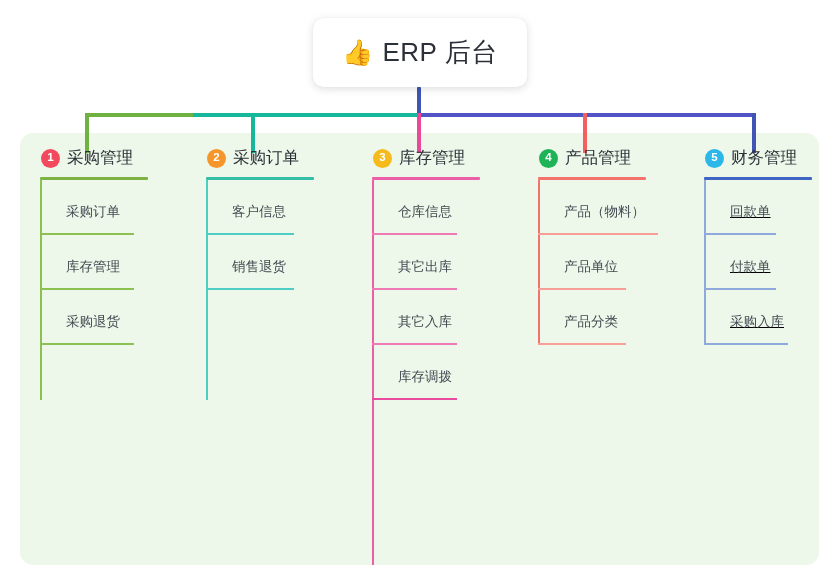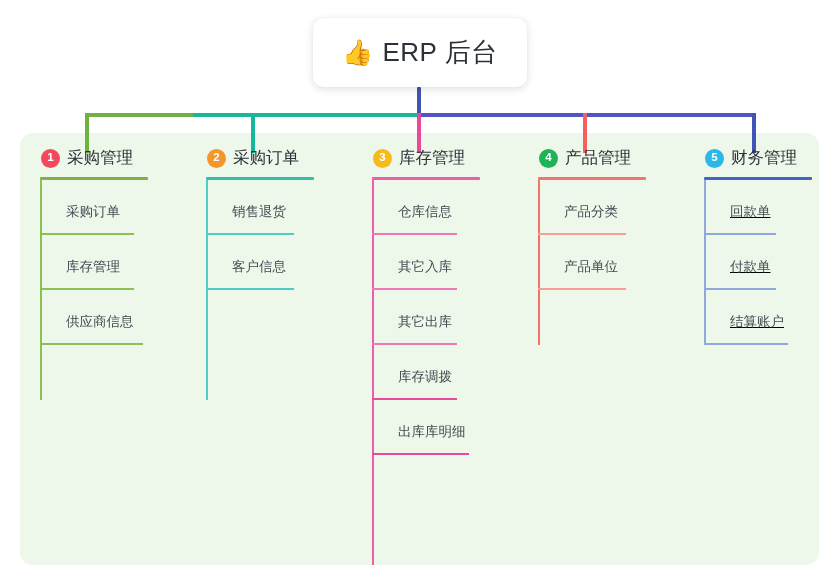--- a/index.html
+++ b/index.html
@@ -129,90 +129,90 @@
       <div class="spine" style="height:220px; background:#8cc152;"></div>
       <div class="item">
         <span class="item-label">采购订单</span>
         <span class="item-rule" style="width:94px; background:#8cc152;"></span>
       </div>
       <div class="item">
         <span class="item-label">库存管理</span>
         <span class="item-rule" style="width:94px; background:#8cc152;"></span>
       </div>
       <div class="item">
-        <span class="item-label">供应商信息</span>
-        <span class="item-rule" style="width:103px; background:#8cc152;"></span>
+        <span class="item-label">采购退货</span>
+        <span class="item-rule" style="width:94px; background:#8cc152;"></span>
       </div>
     </div>
   </div>
 
   <div class="col" style="left:206px; top:145px; width:155px;">
     <div class="col-head">
       <span class="badge" style="background:#f5962b;">2</span>
       <span class="col-title">采购订单</span>
     </div>
     <div class="head-rule" style="width:108px; background:#33bfa8;"></div>
     <div class="col-body" style="height:220px;">
       <div class="spine" style="height:220px; background:#4ecdc4;"></div>
       <div class="item">
+        <span class="item-label">客户信息</span>
+        <span class="item-rule" style="width:88px; background:#4ecdc4;"></span>
+      </div>
+      <div class="item">
         <span class="item-label">销售退货</span>
-        <span class="item-rule" style="width:88px; background:#4ecdc4;"></span>
-      </div>
-      <div class="item">
-        <span class="item-label">客户信息</span>
         <span class="item-rule" style="width:88px; background:#4ecdc4;"></span>
       </div>
     </div>
   </div>
 
   <div class="col" style="left:372px; top:145px; width:155px;">
     <div class="col-head">
       <span class="badge" style="background:#f5bb1d;">3</span>
       <span class="col-title">库存管理</span>
     </div>
     <div class="head-rule" style="width:108px; background:#ec5fa8;"></div>
     <div class="col-body" style="height:340px;">
       <div class="spine" style="height:385px; background:#ec5fa8;"></div>
       <div class="item">
         <span class="item-label">仓库信息</span>
         <span class="item-rule" style="width:85px; background:#ee79b4;"></span>
       </div>
       <div class="item">
+        <span class="item-label">其它出库</span>
+        <span class="item-rule" style="width:85px; background:#ee79b4;"></span>
+      </div>
+      <div class="item">
         <span class="item-label">其它入库</span>
         <span class="item-rule" style="width:85px; background:#ee79b4;"></span>
       </div>
       <div class="item">
-        <span class="item-label">其它出库</span>
-        <span class="item-rule" style="width:85px; background:#ee79b4;"></span>
-      </div>
-      <div class="item">
         <span class="item-label">库存调拨</span>
         <span class="item-rule" style="width:85px; background:#e84b9e;"></span>
-      </div>
-      <div class="item">
-        <span class="item-label">出库库明细</span>
-        <span class="item-rule" style="width:97px; background:#e84b9e;"></span>
       </div>
     </div>
   </div>
 
   <div class="col" style="left:538px; top:145px; width:160px;">
     <div class="col-head">
       <span class="badge" style="background:#1eb356;">4</span>
       <span class="col-title">产品管理</span>
     </div>
     <div class="head-rule" style="width:108px; background:#f4736d;"></div>
     <div class="col-body" style="height:165px;">
       <div class="spine" style="height:165px; background:#f4736d;"></div>
       <div class="item">
+        <span class="item-label">产品（物料）</span>
+        <span class="item-rule" style="width:120px; background:#f79e98;"></span>
+      </div>
+      <div class="item">
+        <span class="item-label">产品单位</span>
+        <span class="item-rule" style="width:88px; background:#f79e98;"></span>
+      </div>
+      <div class="item">
         <span class="item-label">产品分类</span>
-        <span class="item-rule" style="width:88px; background:#f79e98;"></span>
-      </div>
-      <div class="item">
-        <span class="item-label">产品单位</span>
         <span class="item-rule" style="width:88px; background:#f79e98;"></span>
       </div>
     </div>
   </div>
 
   <div class="col" style="left:704px; top:145px; width:120px;">
     <div class="col-head">
       <span class="badge" style="background:#2bb8e8;">5</span>
       <span class="col-title">财务管理</span>
     </div>
@@ -221,19 +221,19 @@
       <div class="spine" style="height:165px; background:#8fa9dd;"></div>
       <div class="item">
         <span class="item-label">回款单</span>
         <span class="item-rule" style="width:72px; background:#8fa9dd;"></span>
       </div>
       <div class="item">
         <span class="item-label">付款单</span>
         <span class="item-rule" style="width:72px; background:#8fa9dd;"></span>
       </div>
       <div class="item">
-        <span class="item-label">结算账户</span>
+        <span class="item-label">采购入库</span>
         <span class="item-rule" style="width:84px; background:#8fa9dd;"></span>
       </div>
     </div>
   </div>
 
 </div>
 
 </body></html>

